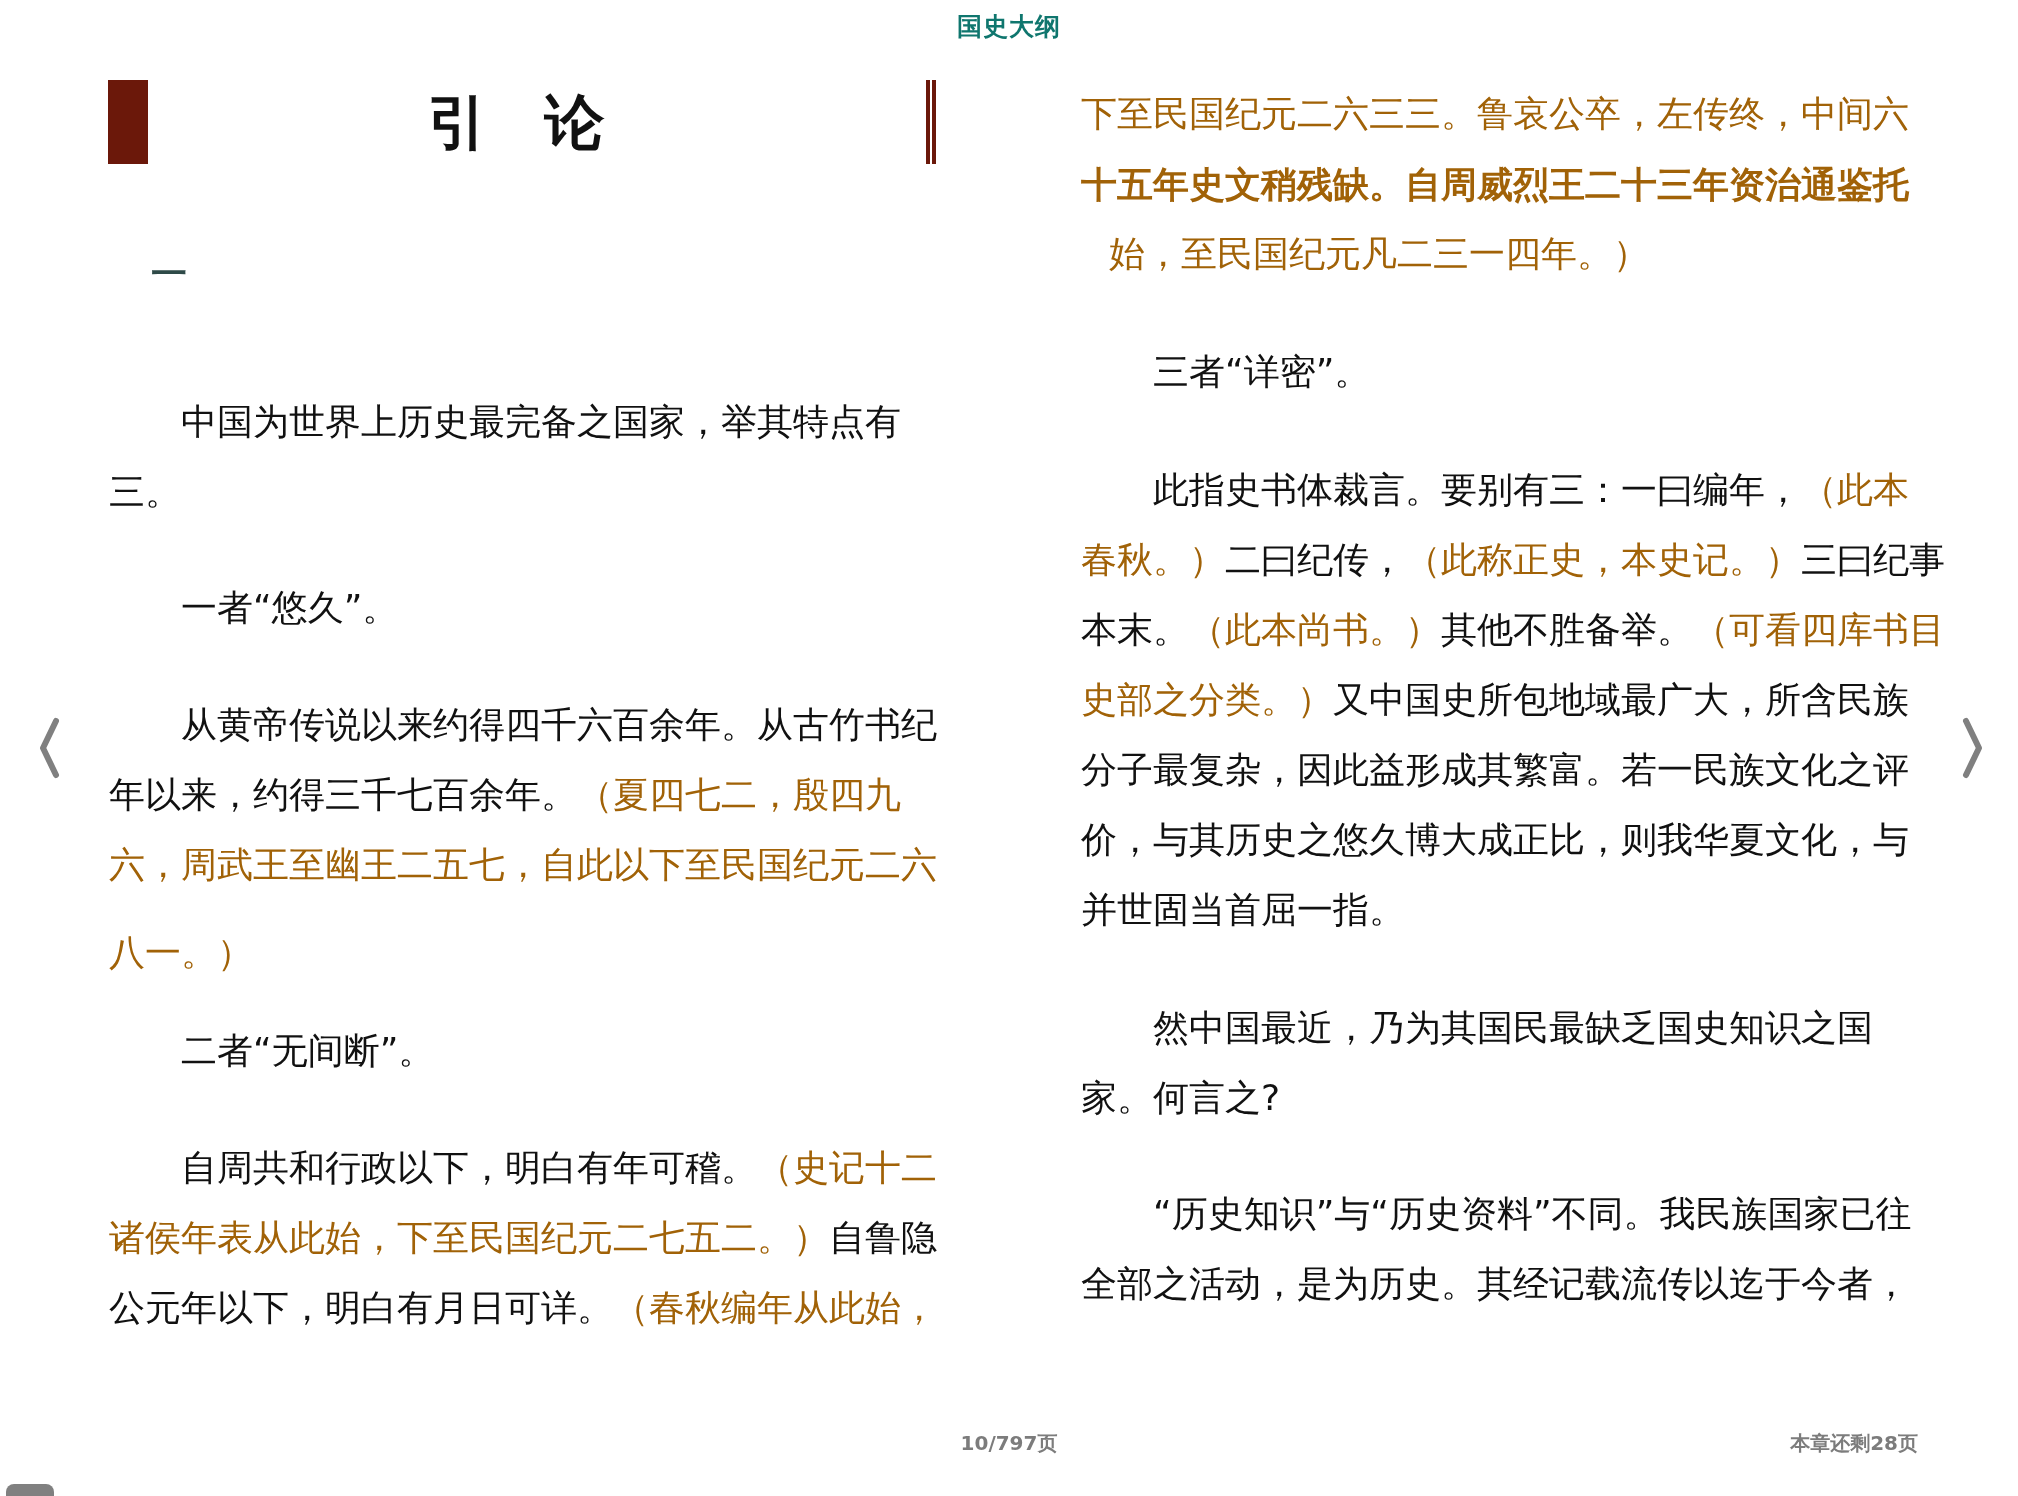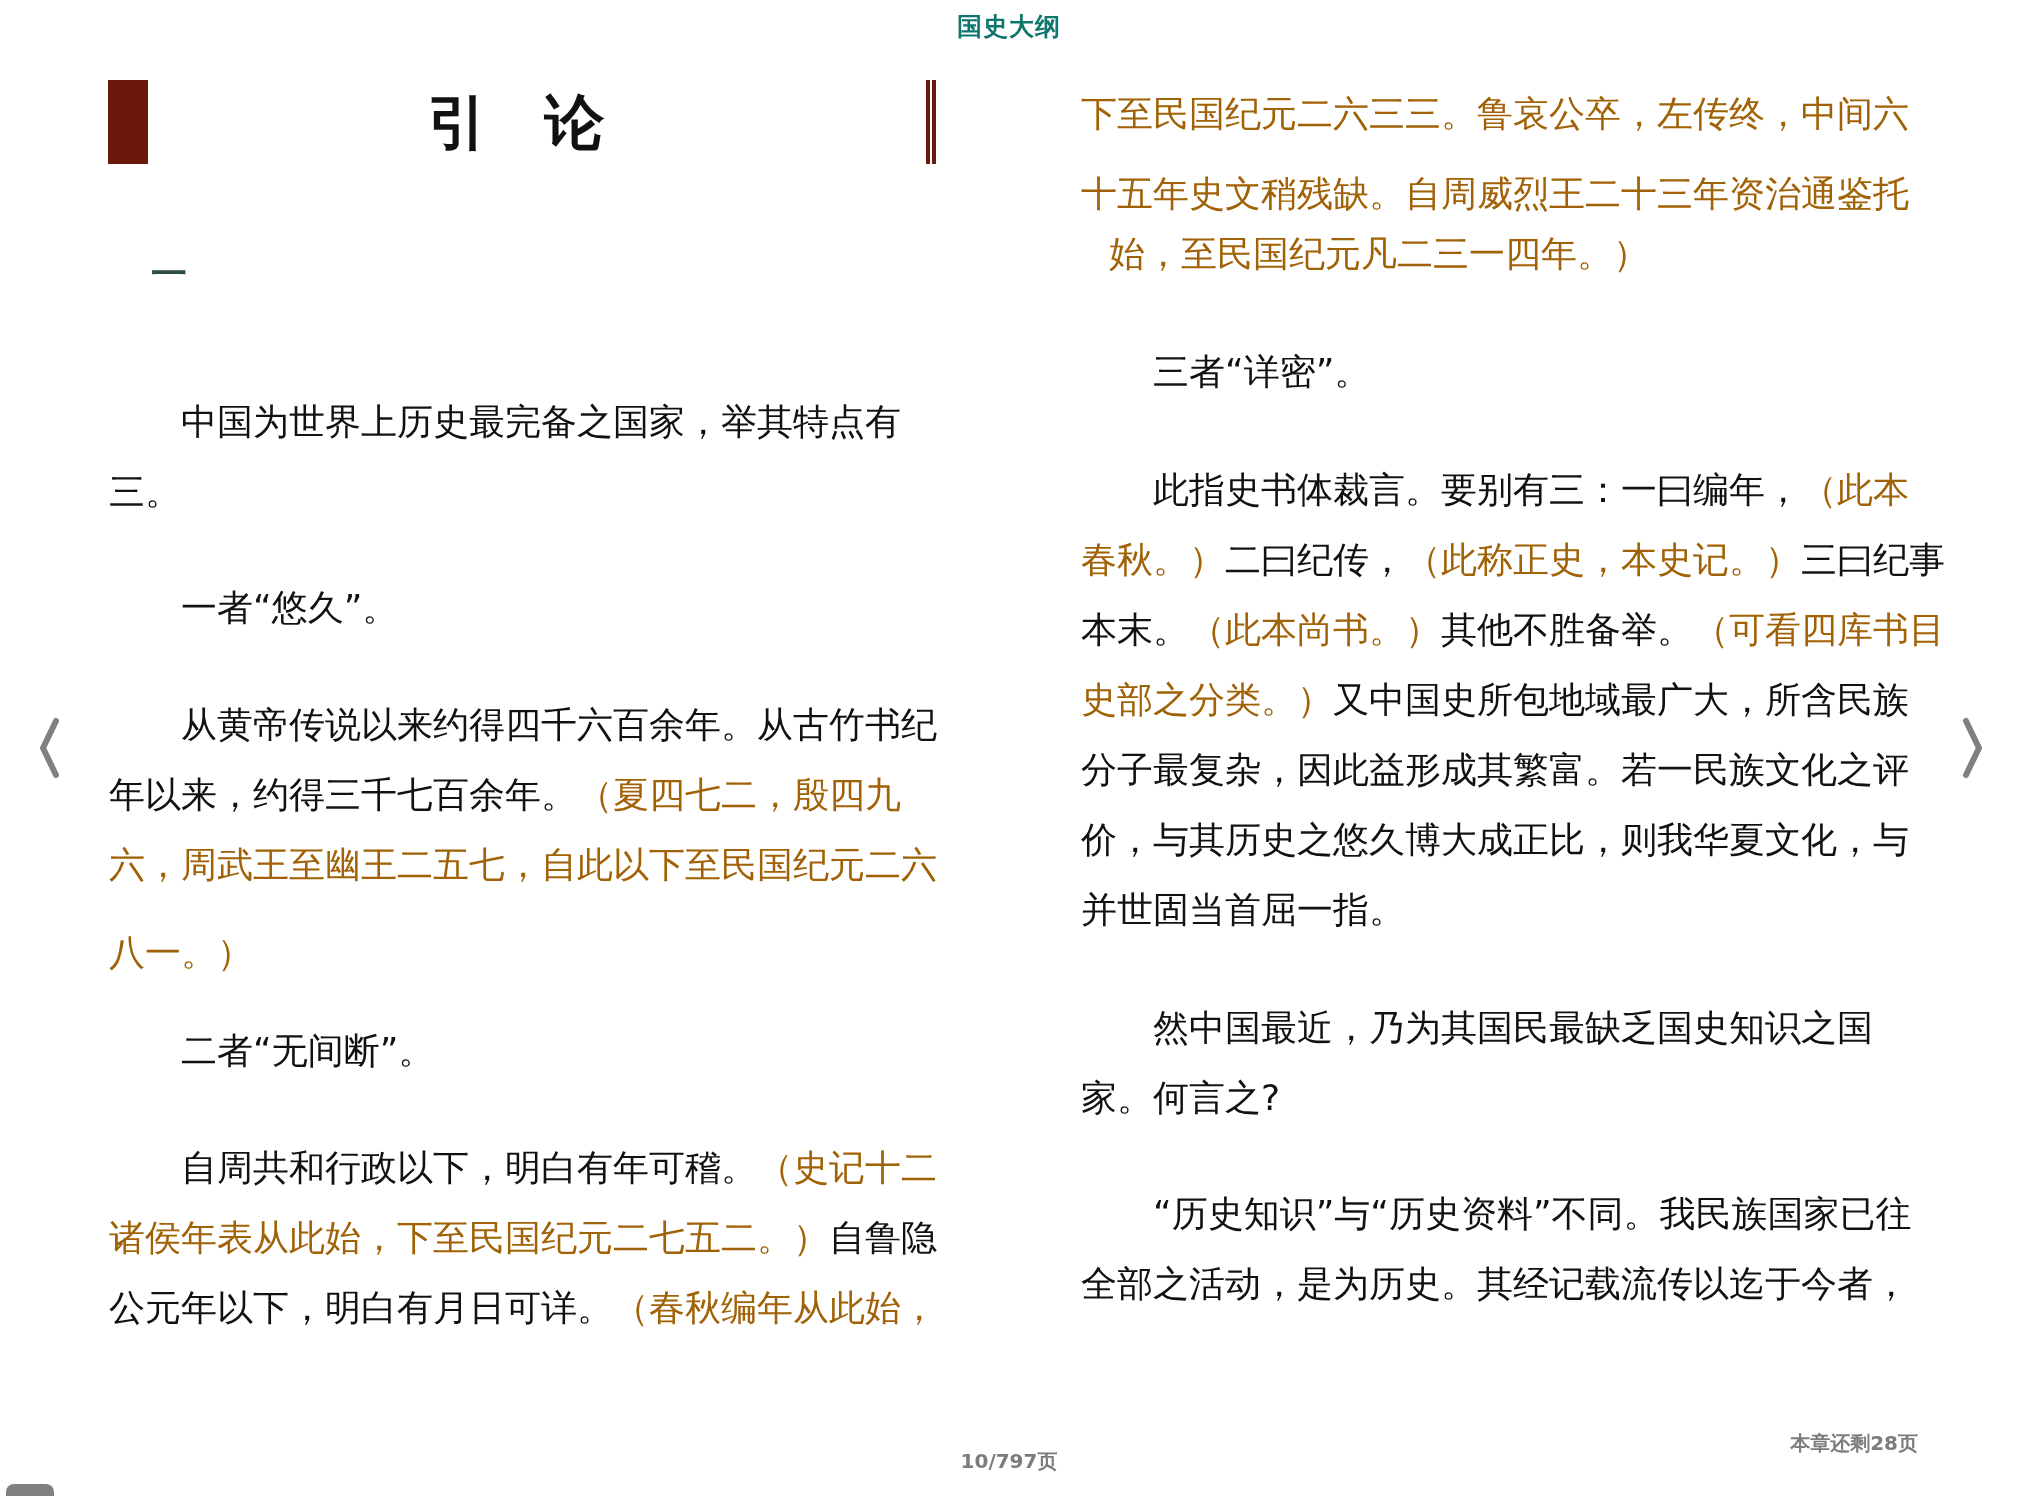--- a/index.html
+++ b/index.html
@@ -56,21 +56,21 @@
 
   .nav-arrow {
     position: absolute; top: 716px; width: 40px; height: 64px;
     display: flex; align-items: center; justify-content: center; cursor: pointer;
   }
   .nav-prev { left: 30px; }
   .nav-next { left: 1952px; }
 
   .page-number {
     position: absolute; top: 1430px; left: 0; width: 2018px; text-align: center;
-    font-size: 20px; color: #7c7c7c; font-weight: bold; margin-top: 18px;
+    font-size: 20px; color: #7c7c7c; font-weight: bold;
   }
   .chapter-remaining {
     position: absolute; top: 1430px; right: 100px;
     font-size: 20px; color: #7c7c7c; font-weight: bold;
   }
   .corner-handle {
     position: absolute; left: 6px; top: 1484px; width: 48px; height: 20px;
     background: #808080; border-radius: 8px;
   }
 </style>
@@ -100,21 +100,21 @@
       <div class="line indent" style="top: 1029px;"><span>二者“无间断”。</span></div>
       <div class="line indent" style="top: 1146px;"><span>自周共和行政以下，明白有年可稽。</span><span class="note">（史记十二</span></div>
       <div class="line" style="top: 1216px;"><span class="note">诸侯年表从此始，下至民国纪元二七五二。）</span><span>自鲁隐</span></div>
       <div class="line" style="top: 1286px;"><span>公元年以下，明白有月日可详。</span><span class="note">（春秋编年从此始，</span></div>
     </div>
 </div>
 
 <div class="page page-right">
   <div class="text-block">
       <div class="line" style="top: 92px;"><span class="note">下至民国纪元二六三三。鲁哀公卒，左传终，中间六</span></div>
-      <div class="line" style="top: 172px;"><span class="note">十五年史文稍残缺。自周威烈王二十三年资治通鉴托</span></div>
+      <div class="line" style="top: 162px; font-weight: bold;"><span class="note">十五年史文稍残缺。自周威烈王二十三年资治通鉴托</span></div>
       <div class="line" style="top: 232px; margin-left: 28px;"><span class="note">始，至民国纪元凡二三一四年。）</span></div>
       <div class="line indent" style="top: 350px;"><span>三者“详密”。</span></div>
       <div class="line indent" style="top: 468px;"><span>此指史书体裁言。要别有三：一曰编年，</span><span class="note">（此本</span></div>
       <div class="line" style="top: 538px;"><span class="note">春秋。）</span><span>二曰纪传，</span><span class="note">（此称正史，本史记。）</span><span>三曰纪事</span></div>
       <div class="line" style="top: 608px;"><span>本末。</span><span class="note">（此本尚书。）</span><span>其他不胜备举。</span><span class="note">（可看四库书目</span></div>
       <div class="line" style="top: 678px;"><span class="note">史部之分类。）</span><span>又中国史所包地域最广大，所含民族</span></div>
       <div class="line" style="top: 748px;"><span>分子最复杂，因此益形成其繁富。若一民族文化之评</span></div>
       <div class="line" style="top: 818px;"><span>价，与其历史之悠久博大成正比，则我华夏文化，与</span></div>
       <div class="line" style="top: 888px;"><span>并世固当首屈一指。</span></div>
       <div class="line indent" style="top: 1006px;"><span>然中国最近，乃为其国民最缺乏国史知识之国</span></div>

